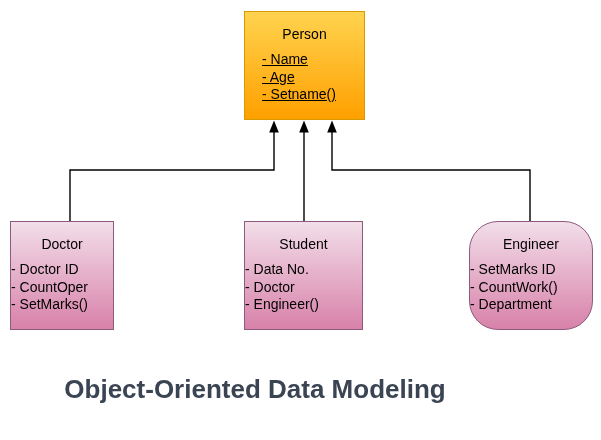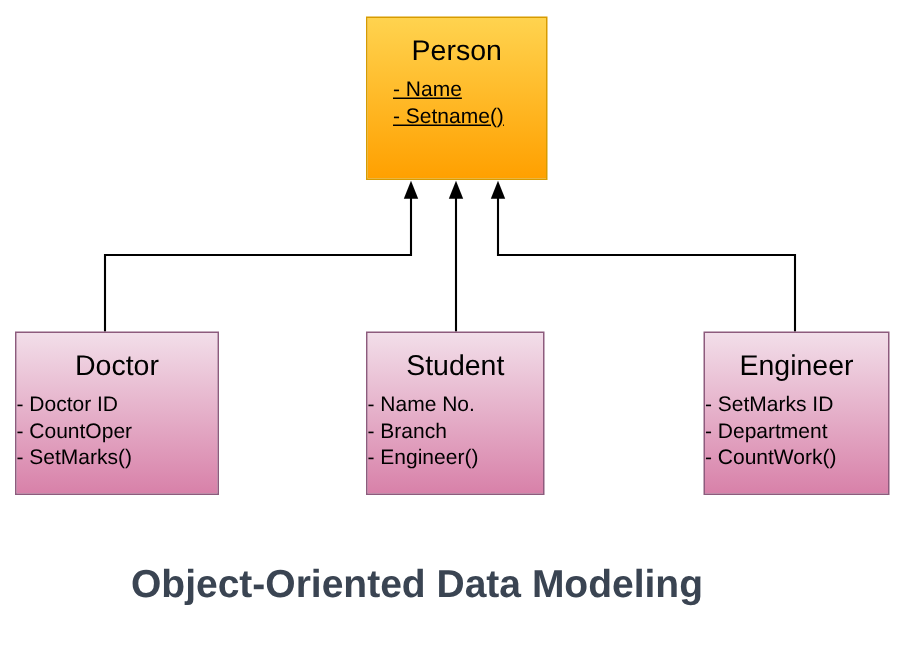--- a/index.html
+++ b/index.html
@@ -39,86 +39,86 @@
   .box.parent {
     border: 1.6px solid var(--person-border, #D79B00);
     background: linear-gradient(180deg, var(--person-fill-top, #FFD34F) 0%, var(--person-fill-bottom, #FFA000) 100%);
   }
   .box.child {
     border: 1.6px solid var(--child-border, #8D5B7D);
     background: linear-gradient(180deg, var(--child-fill-top, #F2DEE9) 0%, var(--child-fill-bottom, #D881A9) 100%);
   }
   .box-title {
     text-align: center;
-    font-size: 19px;
+    font-size: 14px;
     line-height: 19px;
   }
   .box-attrs {
     margin-top: 7px;
     font-size: 14px;
     line-height: 17.5px;
     white-space: nowrap;
   }
   .box.parent .box-attrs { padding-left: 17px; text-decoration: underline; }
   .caption {
     position: absolute;
     left: 0;
     top: 374px;
     width: 510px;
     text-align: center;
     font-size: 26px;
     font-weight: 700;
     color: var(--caption, #3A4452);
-    margin-left: 23px;
   }
 </style>
 </head>
 <body>
 
 <div class="canvas">
 
   <svg class="connectors" viewBox="0 0 601 440" aria-hidden="true">
     <path class="conn" d="M70,221 L70,170 L274,170 L274,131"></path>
     <path class="arrow" d="M274,120.5 L269.2,132.5 L278.8,132.5 Z"></path>
     <path class="conn" d="M304,221 L304,131"></path>
     <path class="arrow" d="M304,120.5 L299.2,132.5 L308.8,132.5 Z"></path>
     <path class="conn" d="M530,221 L530,170 L332,170 L332,131"></path>
     <path class="arrow" d="M332,120.5 L327.2,132.5 L336.8,132.5 Z"></path>
   </svg>
 
   <div class="box parent" style="left:244px; top:11px; width:121px; height:109px;">
     <div class="box-title">Person</div>
     <div class="box-attrs">
       <div>- Name</div>
+      <div>- Age</div>
       <div>- Setname()</div>
     </div>
   </div>
 
-  <div class="box child" style="left:10px; top:221px; width:136px; height:109px;">
+  <div class="box child" style="left:10px; top:221px; width:104px; height:109px;">
     <div class="box-title">Doctor</div>
     <div class="box-attrs">
       <div>- Doctor ID</div>
       <div>- CountOper</div>
       <div>- SetMarks()</div>
     </div>
   </div>
 
   <div class="box child" style="left:244px; top:221px; width:119px; height:109px;">
     <div class="box-title">Student</div>
     <div class="box-attrs">
-      <div>- Name No.</div>
-      <div>- Branch</div>
+      <div>- Data No.</div>
+      <div>- Doctor</div>
       <div>- Engineer()</div>
     </div>
   </div>
 
-  <div class="box child" style="left:469px; top:221px; width:124px; height:109px;">
+  <div class="box child" style="left:469px; top:221px; width:124px; height:109px;border-radius:29px;">
     <div class="box-title">Engineer</div>
     <div class="box-attrs">
       <div>- SetMarks ID</div>
+      <div>- CountWork()</div>
       <div>- Department</div>
-      <div>- CountWork()</div>
     </div>
   </div>
 
   <div class="caption">Object-Oriented Data Modeling</div>
 
 </div>
 
 </body></html>

